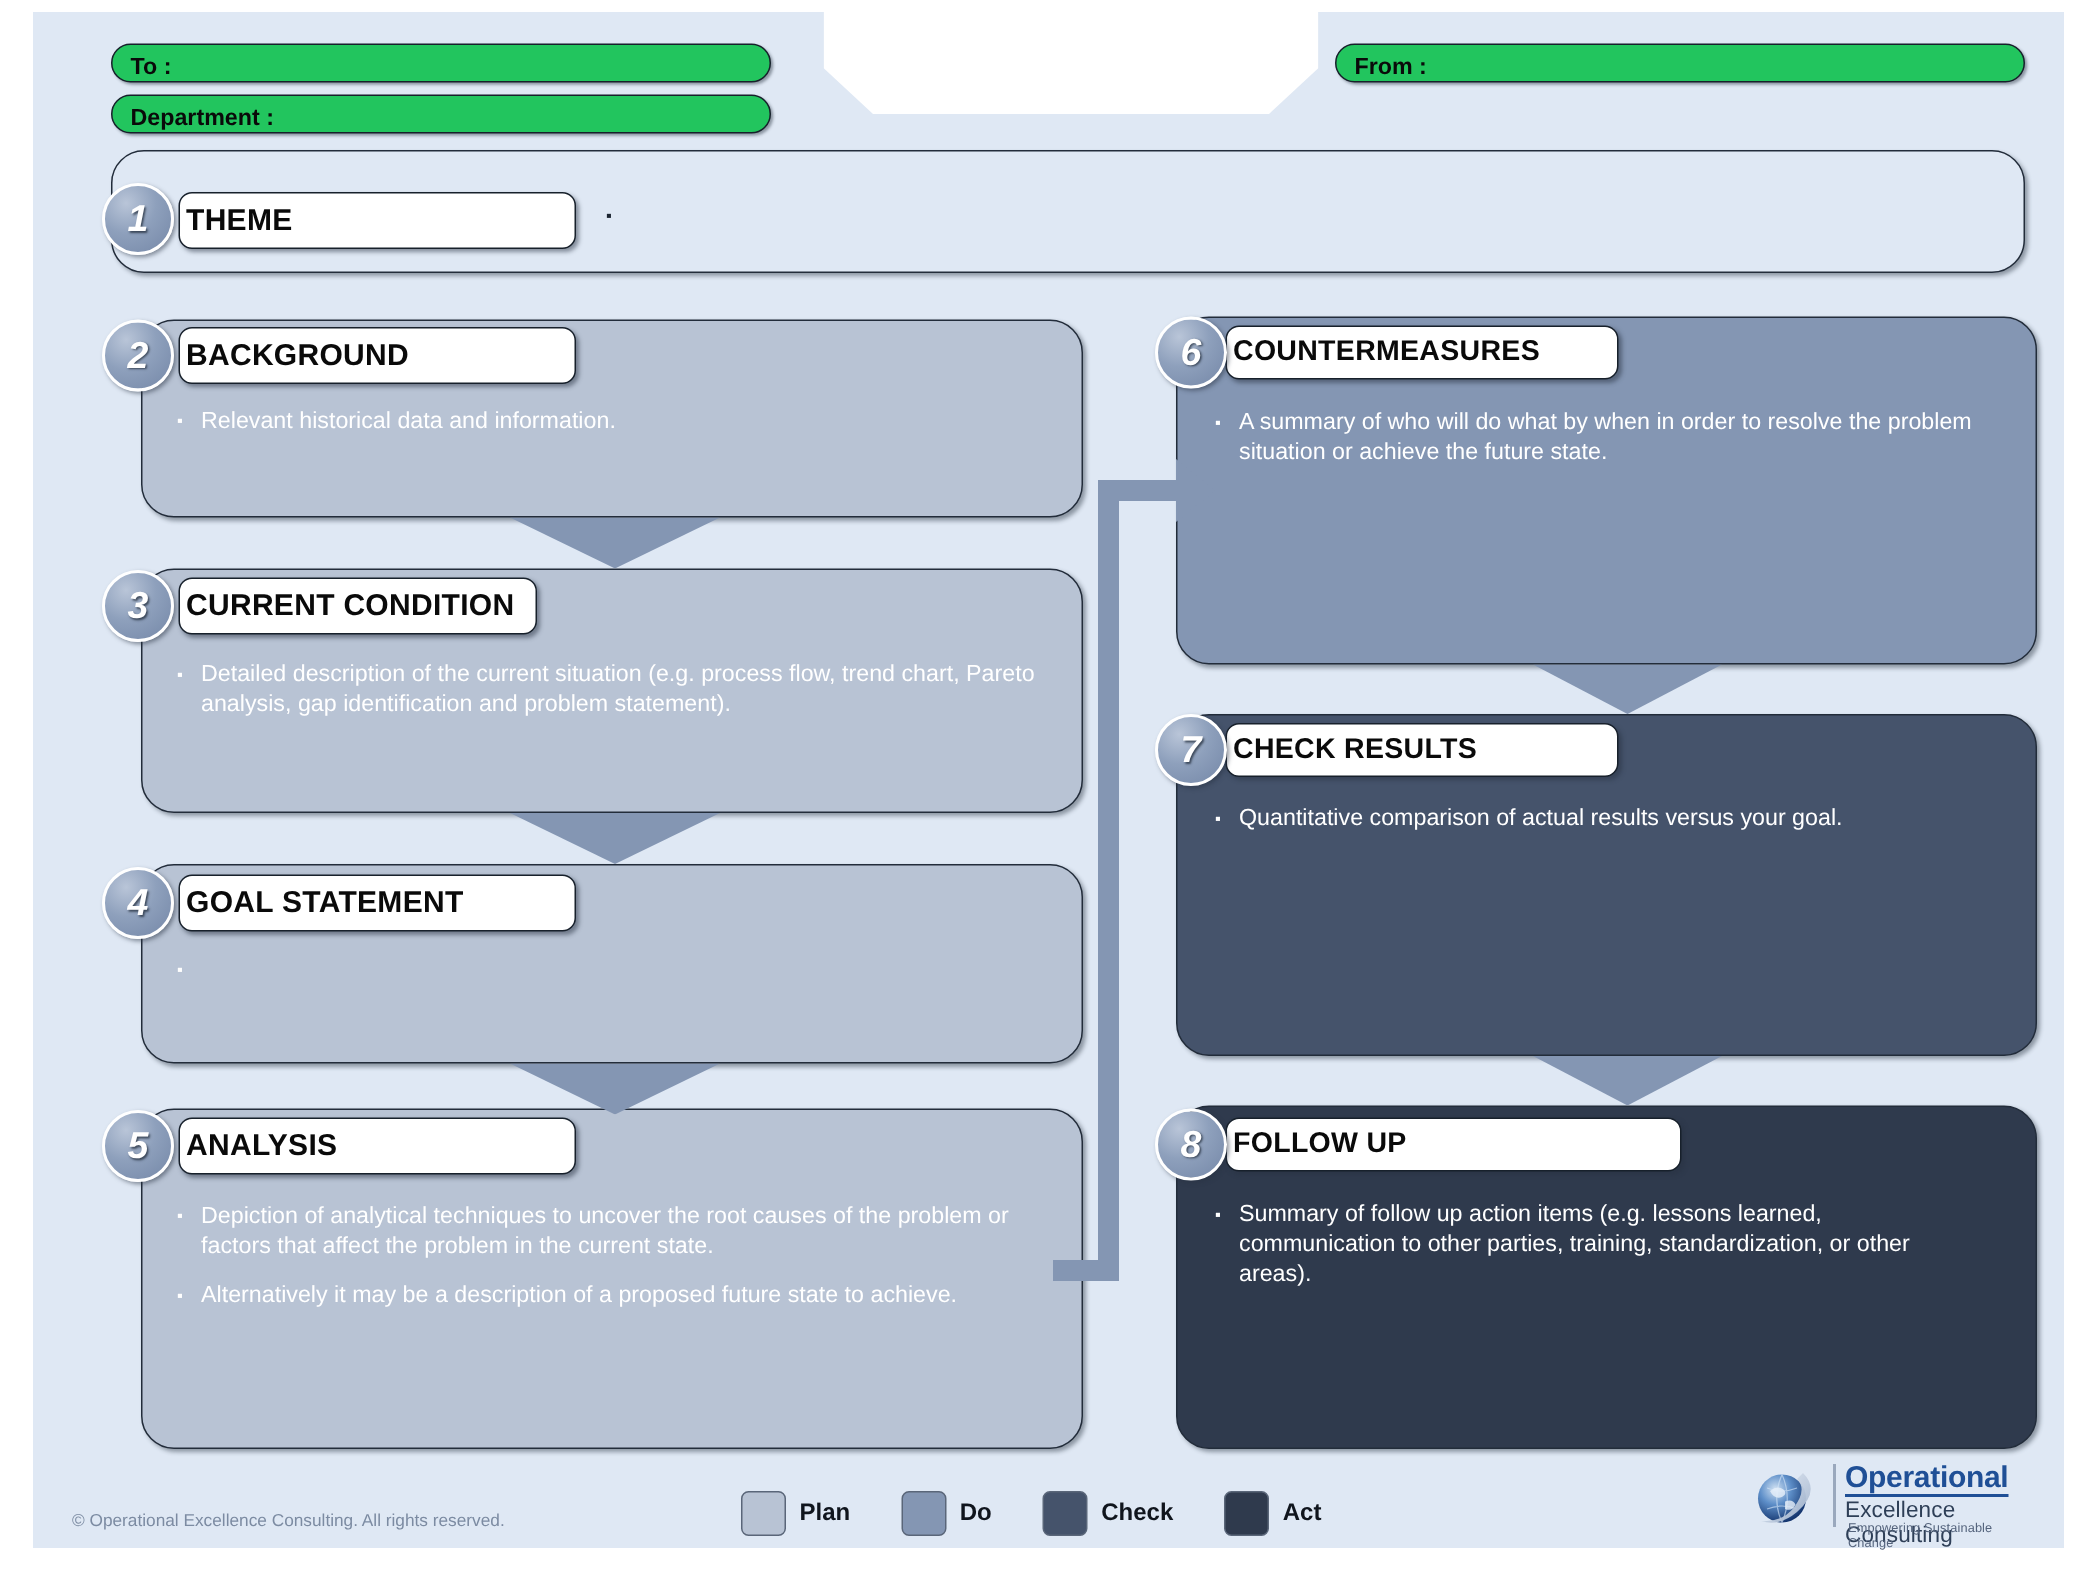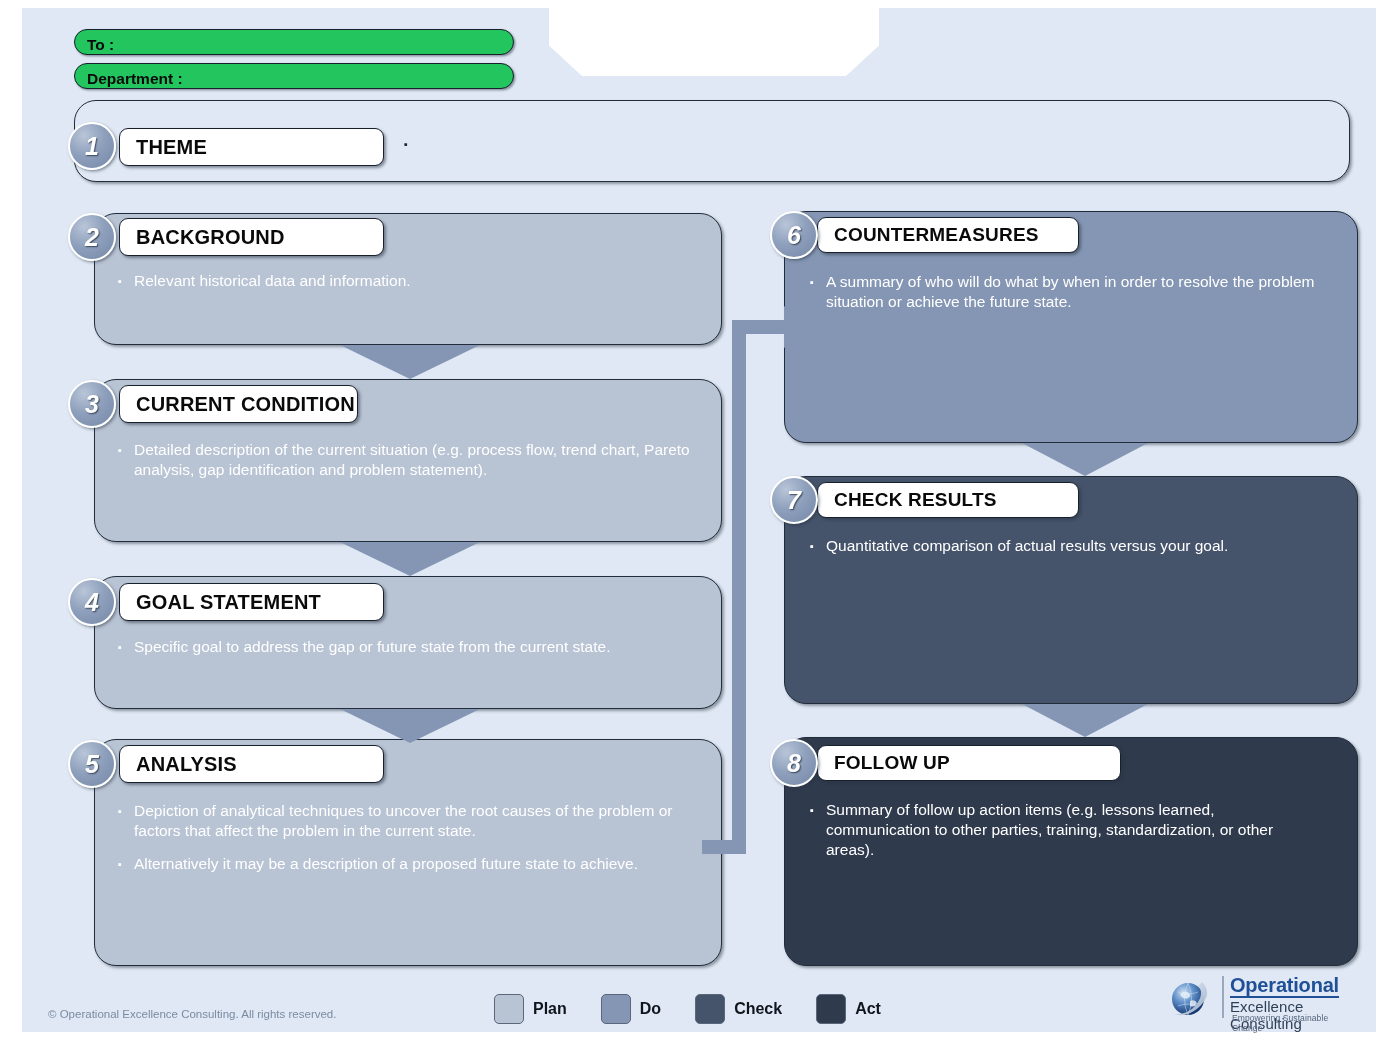--- a/index.html
+++ b/index.html
@@ -65,21 +65,21 @@
     display:flex;align-items:center;justify-content:center;
     font-size:25px;font-style:italic;font-weight:bold;color:#ffffff;
     text-shadow:1px 1px 1.5px rgba(30,40,55,.75);
     z-index:6;box-sizing:border-box;
   }
   
   .pill{
     position:absolute;height:38px;background:#ffffff;
     border:1.6px solid #17202b;border-radius:9px;
     box-shadow:2px 2px 3px rgba(40,50,65,.5);
-    display:flex;align-items:center;padding-left:16px;
+    display:flex;align-items:center;padding-left:4px;
     font-size:20px;font-weight:bold;color:#0a0a0a;letter-spacing:.2px;
     z-index:5;box-sizing:border-box;
   }
   .pill.small{height:36px;font-size:19px;}
 
   
   .blist{position:absolute;z-index:4;}
   .bl-item{
     display:flex;font-size:15.5px;line-height:20px;margin-bottom:13px;
   }
@@ -123,20 +123,23 @@
 <div id="page">
 
   <div id="title-banner"></div>
 
   <div class="hdrfield" id="f-to">
     <span>To :</span>
   </div>
   <div class="hdrfield" id="f-dept">
     <span>Department :</span>
   </div>
+  <div class="hdrfield" id="f-from">
+    <span>From :</span>
+  </div>
 
   <div class="sec" id="sec-theme"></div>
   <div class="badge" style="left:46px;top:114px;">1</div>
   <div class="pill" style="left:97px;top:120px;width:265px;">THEME</div>
   <div class="blist" style="left:382px;top:126px;width:560px;">
     <div class="bl-item dark-txt">
       <span class="bdot">▪</span>
     </div>
   </div>
 
@@ -167,21 +170,20 @@
   <div class="dnarrow" style="left:318px;top:534px;width:140px;height:34px;">
       <div class="tri"></div>
     </div>
 
   <div class="sec c-plan" style="left:72px;top:568px;width:628px;height:133px;"></div>
   <div class="badge" style="left:46px;top:570px;">4</div>
   <div class="pill" style="left:97px;top:575px;width:265px;">GOAL STATEMENT</div>
   <div class="blist" style="left:96px;top:629px;width:580px;">
     <div class="bl-item light-txt">
       <span class="bdot">▪</span>
-      <span>Specific goal to address the gap or future state from the current state.</span>
     </div>
   </div>
 
   <div class="dnarrow" style="left:318px;top:701px;width:140px;height:34px;">
       <div class="tri"></div>
     </div>
 
   <div class="sec c-plan" style="left:72px;top:731px;width:628px;height:227px;"></div>
   <div class="badge" style="left:46px;top:732px;">5</div>
   <div class="pill" style="left:97px;top:737px;width:265px;">ANALYSIS</div>

